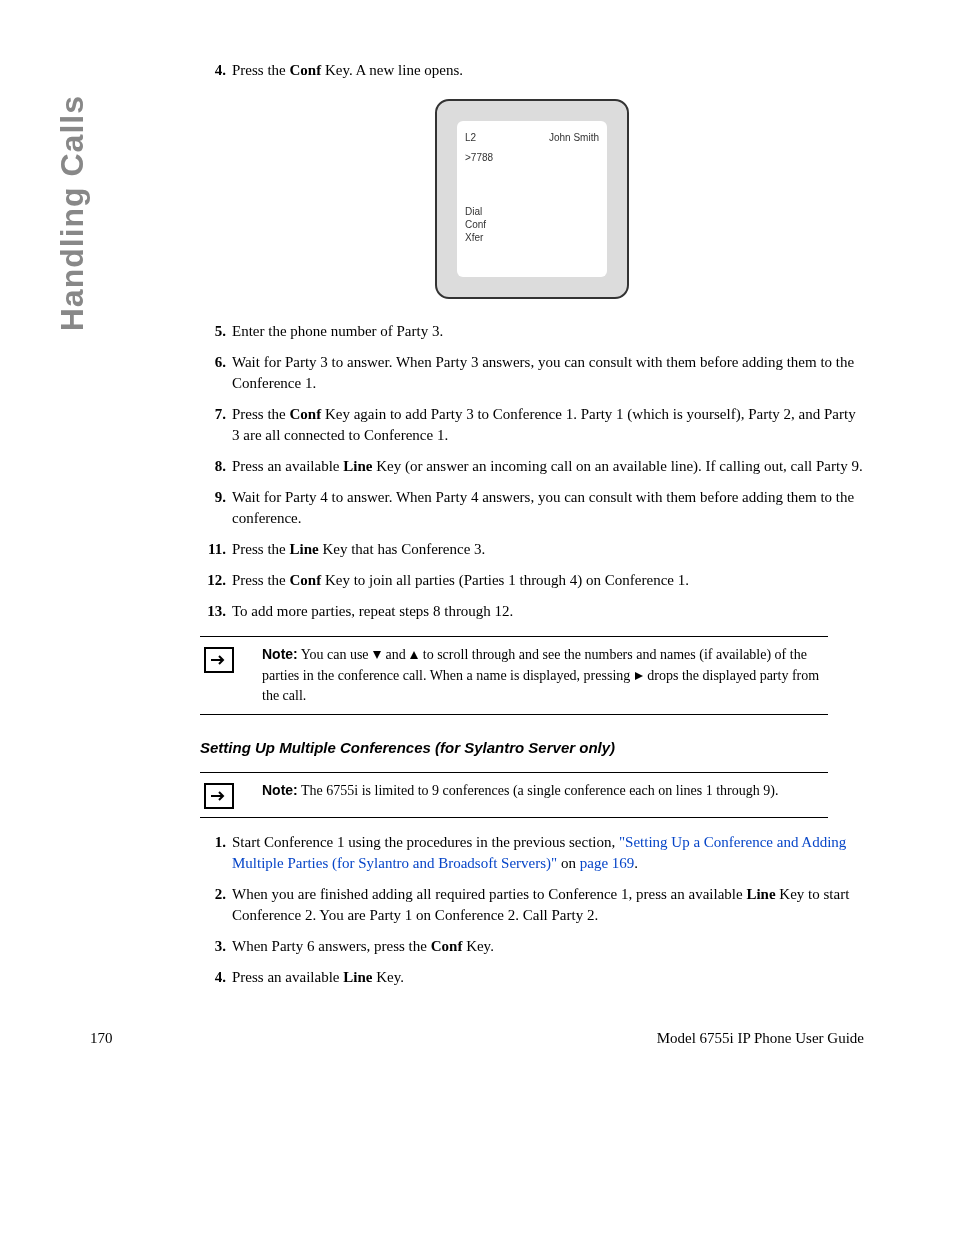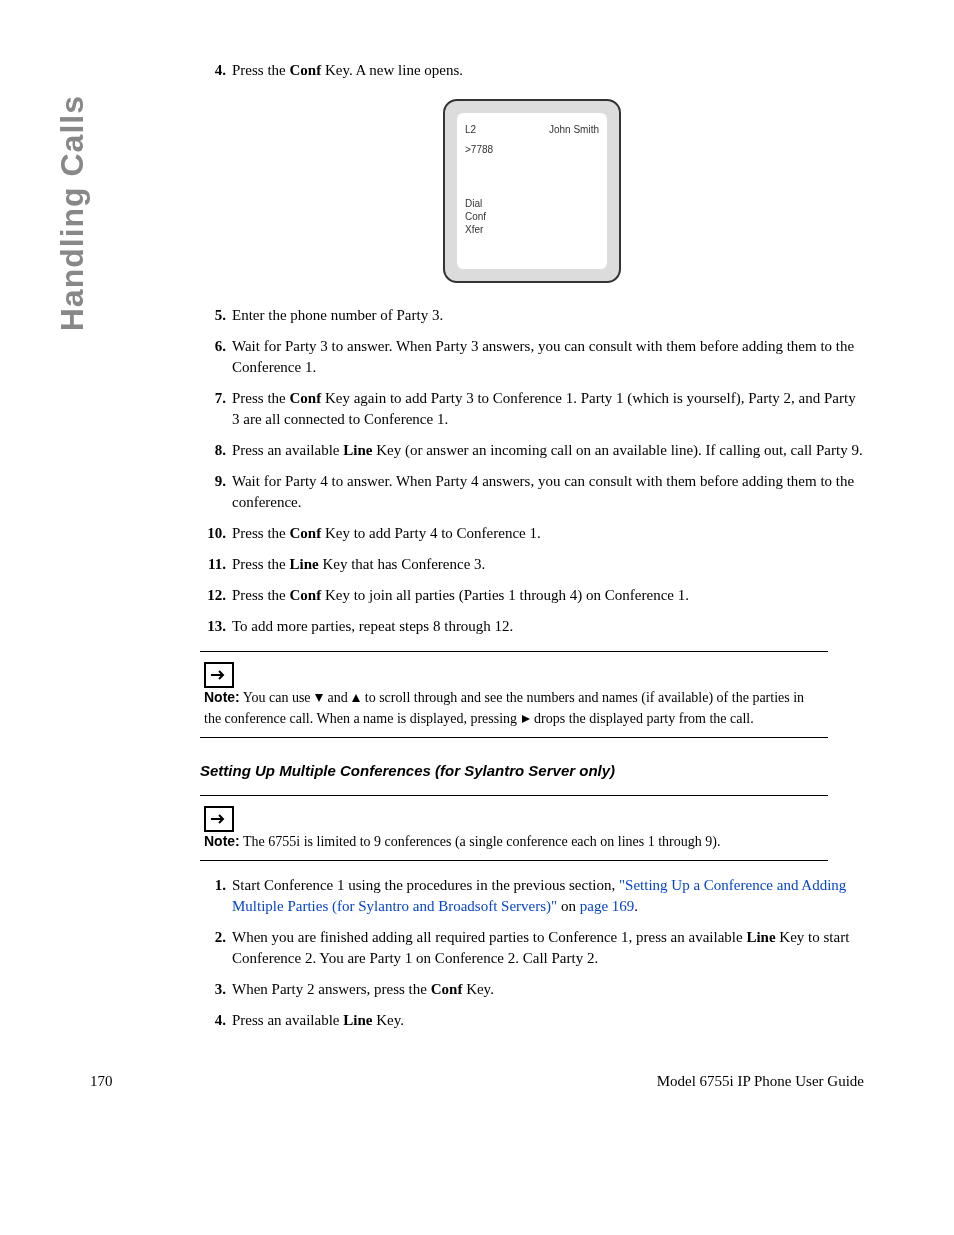--- a/index.html
+++ b/index.html
@@ -47,21 +47,21 @@
   }
   ol.steps li .txt {
     flex: 1;
   }
   .phone-screen {
     width: 150px;
     margin: 18px auto 22px auto;
     border: 2px solid #333;
     border-radius: 14px;
     background: #dcdcdc;
-    padding: 12px;
+    padding: 20px;
   }
   .phone-inner {
     background: #fff;
     border-radius: 6px;
     padding: 10px 8px 6px 8px;
     font-family: Arial, sans-serif;
     font-size: 10px;
     color: #333;
     min-height: 140px;
     position: relative;
@@ -79,21 +79,20 @@
     line-height: 1.3;
   }
   .note-box {
     display: flex;
     border-top: 1px solid #000;
     border-bottom: 1px solid #000;
     padding: 8px 4px;
     margin: 14px 0;
     align-items: flex-start;
     max-width: 620px;
-    flex-direction: column;
   }
   .note-icon {
     border: 2px solid #000;
     width: 26px;
     height: 22px;
     display: flex;
     align-items: center;
     justify-content: center;
     margin-right: 28px;
     margin-top: 2px;
@@ -169,24 +168,20 @@
       </li>
     <li>
         <span class="num">8.</span>
         <span class="txt"><span>Press an available </span><b>Line</b><span> Key (or answer an incoming call on an available line). If calling out, call Party 9.</span></span>
       </li>
     <li>
         <span class="num">9.</span>
         <span class="txt"><span>Wait for Party 4 to answer. When Party 4 answers, you can consult with them before adding them to the conference.</span></span>
       </li>
     <li>
-        <span class="num">10.</span>
-        <span class="txt"><span>Press the </span><b>Conf</b><span> Key to add Party 4 to Conference 1.</span></span>
-      </li>
-    <li>
         <span class="num">11.</span>
         <span class="txt"><span>Press the </span><b>Line</b><span> Key that has Conference 3.</span></span>
       </li>
     <li>
         <span class="num">12.</span>
         <span class="txt"><span>Press the </span><b>Conf</b><span> Key to join all parties (Parties 1 through 4) on Conference 1.</span></span>
       </li>
     <li>
         <span class="num">13.</span>
         <span class="txt"><span>To add more parties, repeat steps 8 through 12.</span></span>
@@ -230,21 +225,21 @@
       <span class="txt">
         <span>Start Conference 1 using the procedures in the previous section, </span><span class="link">"Setting Up a Conference and Adding Multiple Parties (for Sylantro and Broadsoft Servers)"</span><span> on </span><span class="link">page 169</span><span>.</span>
       </span>
     </li>
     <li>
         <span class="num">2.</span>
         <span class="txt"><span>When you are finished adding all required parties to Conference 1, press an available </span><b>Line</b><span> Key to start Conference 2. You are Party 1 on Conference 2. Call Party 2.</span></span>
       </li>
     <li>
         <span class="num">3.</span>
-        <span class="txt"><span>When Party 2 answers, press the </span><b>Conf</b><span> Key.</span></span>
+        <span class="txt"><span>When Party 6 answers, press the </span><b>Conf</b><span> Key.</span></span>
       </li>
     <li>
         <span class="num">4.</span>
         <span class="txt"><span>Press an available </span><b>Line</b><span> Key.</span></span>
       </li>
   </ol>
 
 </div>
 
 <div class="footer">

